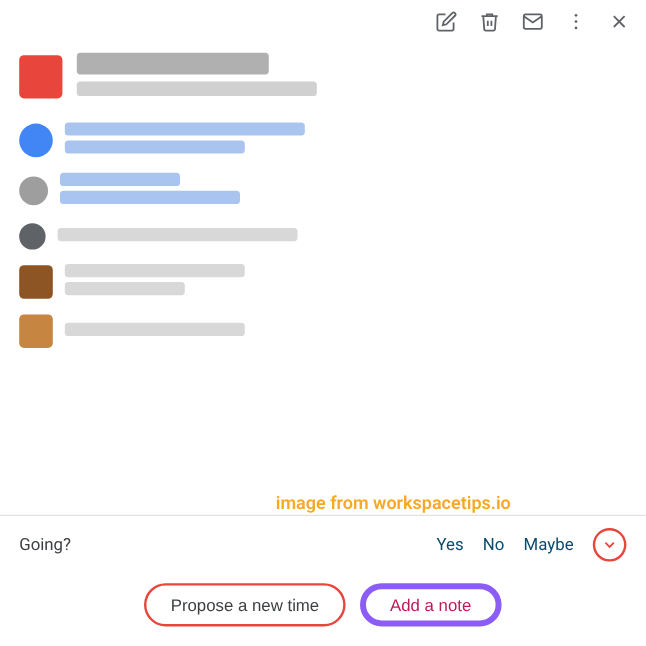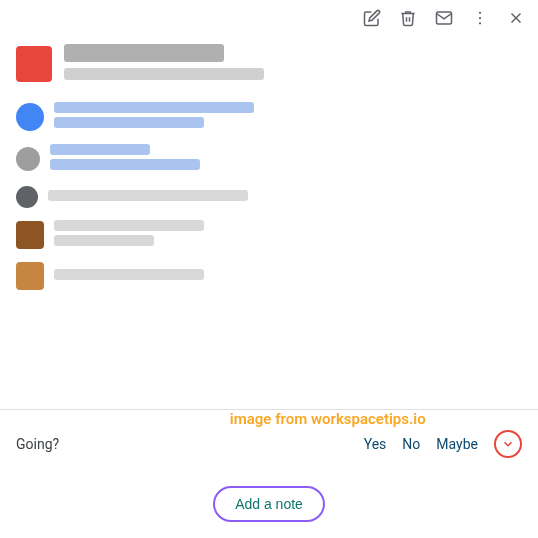--- a/index.html
+++ b/index.html
@@ -161,21 +161,21 @@
       font-size: 15px;
       font-weight: 600;
       white-space: nowrap;
       pointer-events: none;
     }
 
     
     .rsvp-bar {
       display: flex;
       align-items: center;
-      padding: 20px 16px;
+      padding: 10px 16px;
       border-top: 1px solid #e0e0e0;
       gap: 8px;
       background: #fff;
     }
 
     .going-label {
       font-size: 14px;
       color: #3c4043;
       flex: 1;
     }
@@ -206,25 +206,25 @@
       align-items: center;
       justify-content: center;
       padding: 8px 16px 16px 16px;
       gap: 12px;
       background: #fff;
     }
 
     .action-btn {
       height: 36px;
       padding: 0 20px;
-      border: 2px solid #8b5cf6;
+      border: 5px solid #8b5cf6;
       border-radius: 18px;
       background: #fff;
       font-size: 14px;
-      color: #0f766e;
+      color: #be185d;
       cursor: pointer;
       display: flex;
       align-items: center;
       justify-content: center;
       white-space: nowrap;
     }
 
     .action-btn.highlighted {
       border: 2px solid #e8453c;
       color: #3c4043;
@@ -339,16 +339,17 @@
     <span class="rsvp-option">No</span>
     <span class="rsvp-option">Maybe</span>
     <div class="rsvp-dropdown">
       <svg width="14" height="14" viewBox="0 0 24 24" fill="none" stroke="#e8453c" stroke-width="2.5">
         <polyline points="6 9 12 15 18 9"></polyline>
       </svg>
     </div>
   </div>
 
   <div class="action-buttons">
+    <button class="action-btn highlighted">Propose a new time</button>
     <button class="action-btn">Add a note</button>
   </div>
 
 </div>
 
 </body></html>

